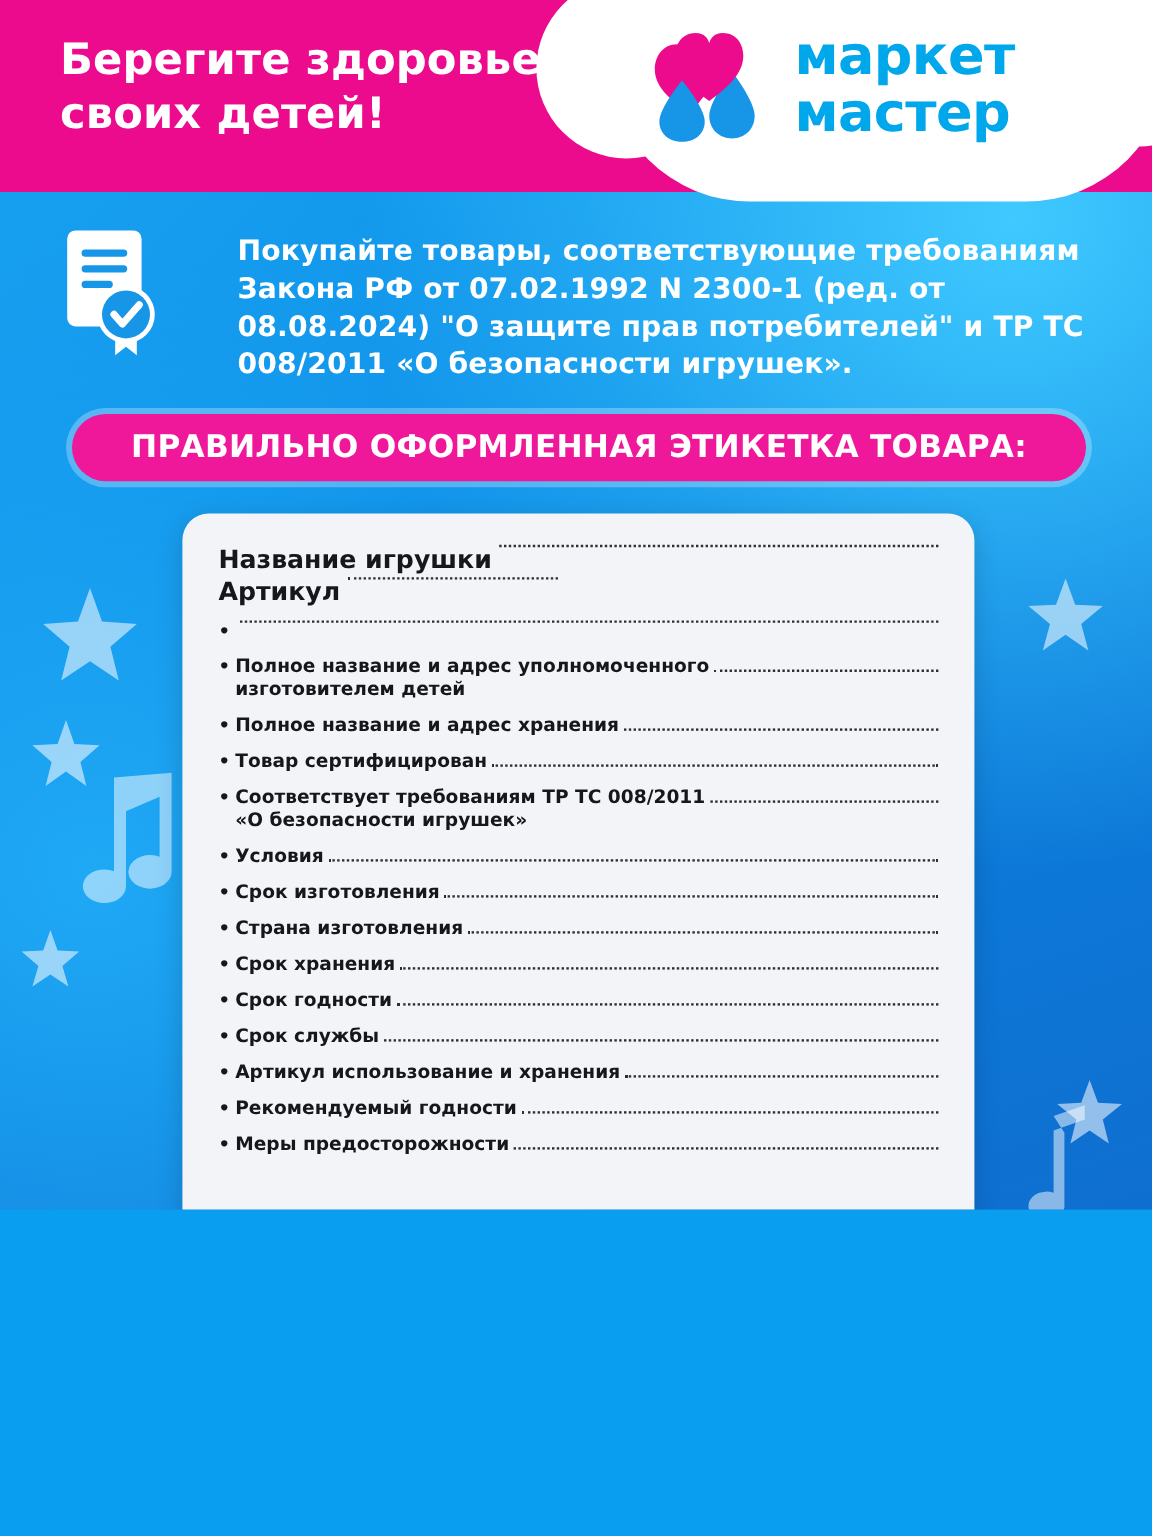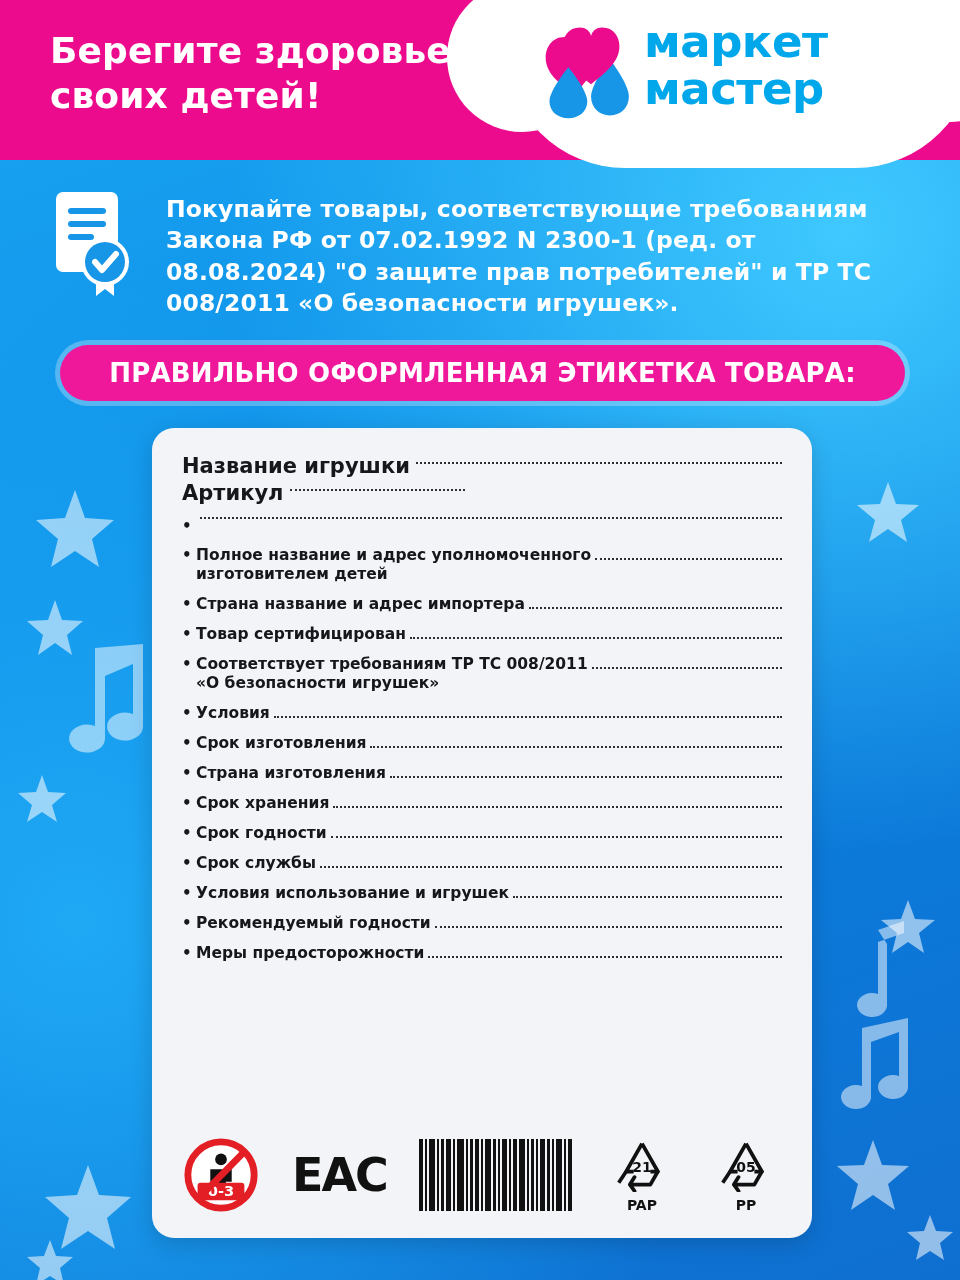--- a/index.html
+++ b/index.html
@@ -9,21 +9,21 @@
   body {
     width: 960px;
     height: 1280px;
     font-family: "DejaVu Sans", "Liberation Sans", sans-serif;
     overflow: hidden;
     background: #0a9ef0;
   }
   .page {
     position: relative;
     width: 960px;
-    height: 1280px;
+    height: 1008px;
     overflow: hidden;
     background:
       radial-gradient(circle at 88% 18%, #3fc9ff 0%, rgba(63,201,255,0) 46%),
       radial-gradient(circle at 8% 72%, #1fa9f5 0%, rgba(31,169,245,0) 52%),
       linear-gradient(160deg, #1ba6f2 0%, #0d8fe8 38%, #0b7ddc 62%, #0f6fd0 100%);
   }
 
   
   .deco {
     position: absolute;
@@ -81,20 +81,22 @@
     width: 130px;
     height: 130px;
     background: #ffffff;
     border-radius: 50%;
   }
   .logo-wrap {
     position: absolute;
     top: 18px;
     left: 540px;
     display: flex;
+    align-items: center;
+    gap: 18px;
     z-index: 4;
   }
   .logo-mark {
     width: 104px;
     height: 104px;
     position: relative;
   }
   .logo-text {
     color: #00a7ea;
     font-size: 45px;
@@ -120,20 +122,21 @@
     height: 108px;
     position: relative;
   }
   .law-text {
     color: #ffffff;
     font-size: 23.5px;
     font-weight: bold;
     line-height: 1.33;
     letter-spacing: .1px;
     padding-top: 4px;
+    margin-left: 32px;
   }
 
   
   .pink-banner {
     position: absolute;
     top: 345px;
     left: 60px;
     width: 845px;
     height: 56px;
     background: #f0189a;
@@ -158,21 +161,21 @@
     width: 660px;
     height: 810px;
     background: #f2f4f7;
     border-radius: 22px;
     box-shadow: 0 6px 22px rgba(0,0,0,.16);
     padding: 26px 30px 0 30px;
     box-sizing: border-box;
   }
   .head-line {
     display: flex;
-    align-items: center;
+    align-items: flex-start;
     font-size: 21px;
     font-weight: bold;
     color: #15171b;
     margin-bottom: 3px;
     white-space: nowrap;
   }
   .head-line .lbl { flex: 0 0 auto; }
   .dots {
     flex: 1 1 auto;
     border-bottom: 2.5px dotted #2b2f36;
@@ -348,21 +351,21 @@
         <span class="dot">•</span>
         <span class="txt-wrap">
             <span class="txt">Полное название и адрес уполномоченного
 изготовителем детей</span>
             <span class="bdots"></span>
           </span>
       </div>
       <div class="bullet">
         <span class="dot">•</span>
         <span class="txt-wrap">
-            <span class="txt">Страна название и адрес импортера</span>
+            <span class="txt">Полное название и адрес хранения</span>
             <span class="bdots"></span>
           </span>
       </div>
       <div class="bullet">
         <span class="dot">•</span>
         <span class="txt-wrap">
             <span class="txt">Товар сертифицирован</span>
             <span class="bdots"></span>
           </span>
       </div>
@@ -412,21 +415,21 @@
       <div class="bullet">
         <span class="dot">•</span>
         <span class="txt-wrap">
             <span class="txt">Срок службы</span>
             <span class="bdots"></span>
           </span>
       </div>
       <div class="bullet">
         <span class="dot">•</span>
         <span class="txt-wrap">
-            <span class="txt">Условия использование и игрушек</span>
+            <span class="txt">Артикул использование и хранения</span>
             <span class="bdots"></span>
           </span>
       </div>
       <div class="bullet">
         <span class="dot">•</span>
         <span class="txt-wrap">
             <span class="txt">Рекомендуемый годности</span>
             <span class="bdots"></span>
           </span>
       </div>

